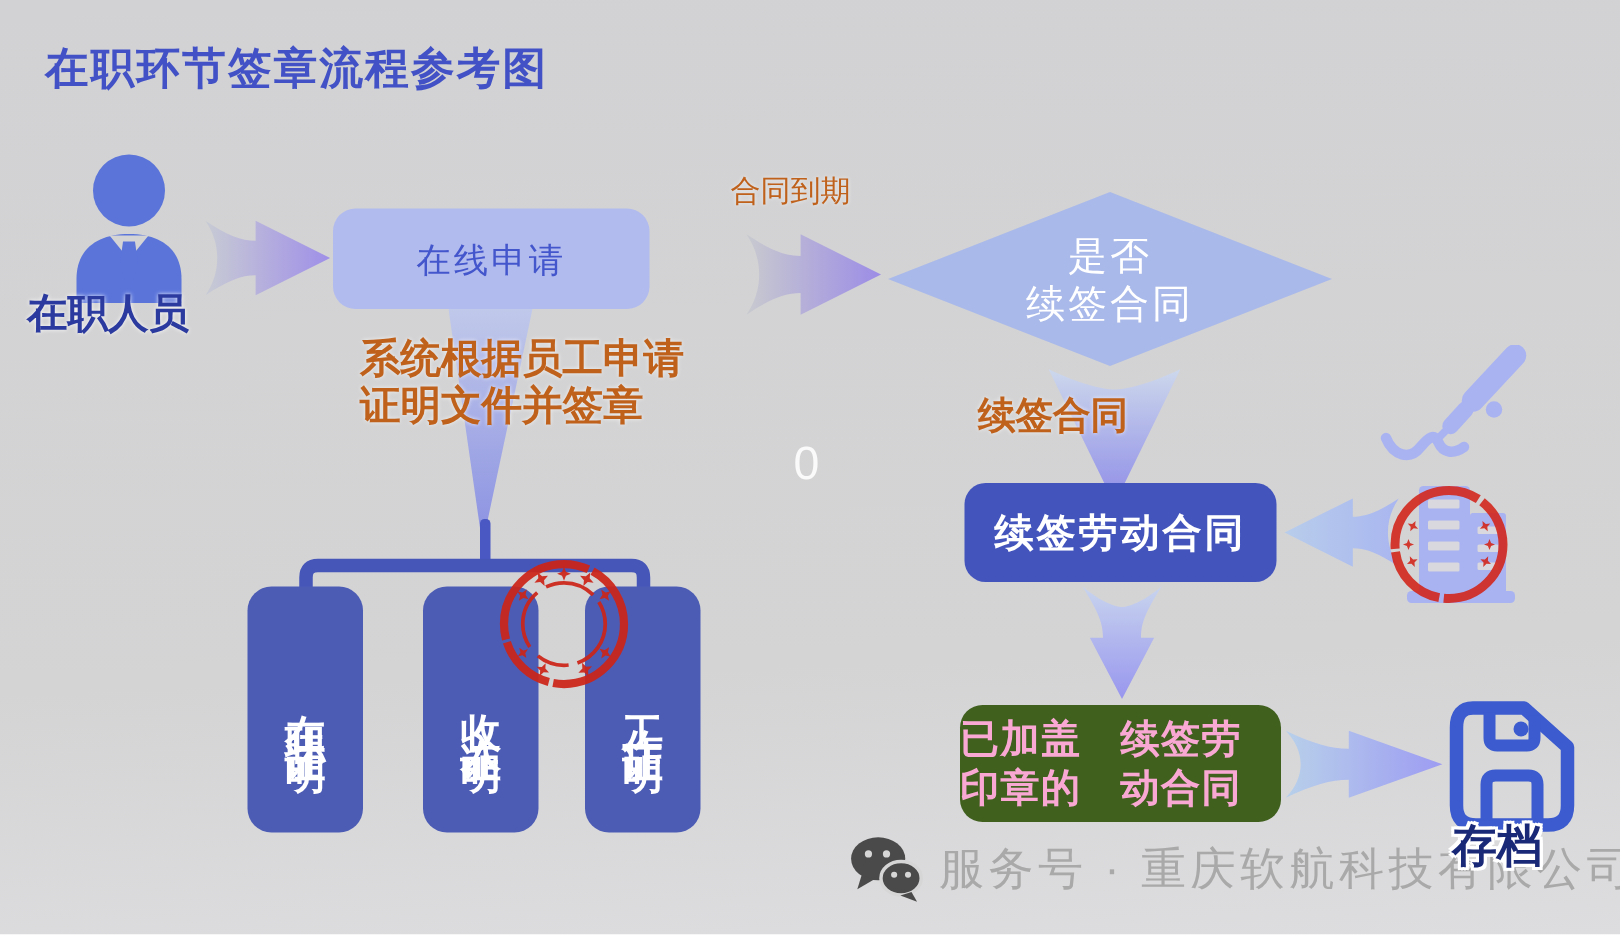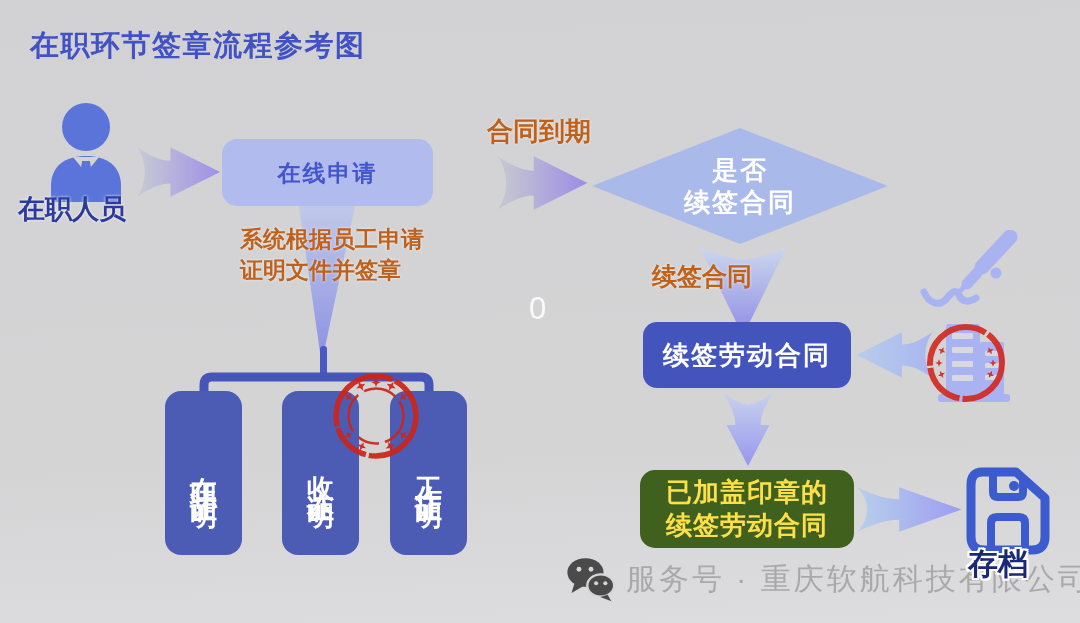--- a/index.html
+++ b/index.html
@@ -5,42 +5,42 @@
   html,body{margin:0;padding:0;}
   body{font-family:"Liberation Sans","DejaVu Sans",sans-serif;}
   .canvas{position:relative;width:1080px;height:623px;overflow:hidden;
     background:linear-gradient(178deg,#d2d2d4 0%,#d4d4d5 70%,#dddddf 100%);}
   .abs{position:absolute;}
   .title{left:30px;top:26px;font-size:29px;font-weight:bold;color:#4252c6;letter-spacing:1.5px;}
   .actor-label{left:18px;top:191px;width:136px;text-align:left;font-size:27px;font-weight:bold;color:#2b3a9e;
     text-shadow:0 0 3px rgba(255,255,255,.9);}
   .apply-box{left:222px;top:139px;width:211px;height:67px;border-radius:15px;background:#b2bbee;
     display:flex;flex-direction:column;align-items:center;justify-content:center;
-    font-size:23px;font-weight:bold;color:#4456cc;line-height:28px;letter-spacing:2px;}
-  .note{left:240px;top:224px;font-size:23px;font-weight:bold;color:#c0611b;line-height:31px;
+    font-size:23px;font-weight:normal;color:#4456cc;line-height:28px;letter-spacing:2px;}
+  .note{left:240px;top:224px;font-size:27px;font-weight:bold;color:#c0611b;line-height:31px;
     text-shadow:0 0 3px rgba(255,255,255,.7);}
   .zero{left:529px;top:291px;font-size:31px;color:#fafafa;font-weight:normal;}
   .cert-box{top:391px;width:77px;height:164px;border-radius:16px;background:#4c5cb5;z-index:2;
     display:flex;align-items:center;justify-content:center;
     writing-mode:vertical-lr;text-orientation:upright;
     font-size:27px;font-weight:bold;color:#fff;letter-spacing:9px;}
-  .due-label{left:487px;top:114px;font-size:26px;font-weight:bold;color:#c0611b;
+  .due-label{left:487px;top:114px;font-size:20px;font-weight:normal;color:#c0611b;
     text-shadow:0 0 3px rgba(255,255,255,.7);}
   .diamond{left:592px;top:128px;width:296px;height:116px;background:#a9b9e9;
     clip-path:polygon(50% 0,100% 50%,50% 100%,0 50%);
     display:flex;flex-direction:column;align-items:center;justify-content:center;
-    font-size:26px;font-weight:bold;color:#fff;line-height:32px;letter-spacing:2px;}
+    font-size:26px;font-weight:normal;color:#fff;line-height:32px;letter-spacing:2px;}
   .renew-label{left:652px;top:260px;font-size:25px;font-weight:bold;color:#c0611b;
     text-shadow:0 0 3px rgba(255,255,255,.7);z-index:3;}
   .renew-box{left:643px;top:322px;width:208px;height:66px;border-radius:14px;background:#4355bd;z-index:2;
     display:flex;align-items:center;justify-content:center;
     font-size:26px;font-weight:bold;color:#fff;letter-spacing:2px;}
   .stamped-box{left:640px;top:470px;width:214px;height:78px;border-radius:15px;background:#40601e;z-index:2;
-    display:flex;flex-direction:column;align-items:center;justify-content:center;
-    font-size:26px;font-weight:bold;color:#fde047;line-height:33px;letter-spacing:1px;}
+    display:flex;flex-direction:row;align-items:center;justify-content:center;
+    font-size:26px;font-weight:bold;color:#f9a8d4;line-height:33px;letter-spacing:1px;}
   .archive-label{left:968px;top:544px;width:84px;text-align:left;font-size:30px;font-weight:bold;color:#1a2878;z-index:6;
     text-shadow:-2px 0 0 #fff,2px 0 0 #fff,0 -2px 0 #fff,0 2px 0 #fff,-2px -2px 0 #fff,2px 2px 0 #fff,-2px 2px 0 #fff,2px -2px 0 #fff;}
   .watermark{left:566px;top:556px;display:flex;align-items:center;gap:10px;z-index:5;}
   .watermark-text{font-size:30px;color:#a9a9a9;letter-spacing:3px;white-space:nowrap;}
   .stem{left:320px;top:346px;width:7px;height:34px;background:#4a58c4;border-radius:3px;}
 </style>
 </head>
 <body>
 
 <div class="canvas">

